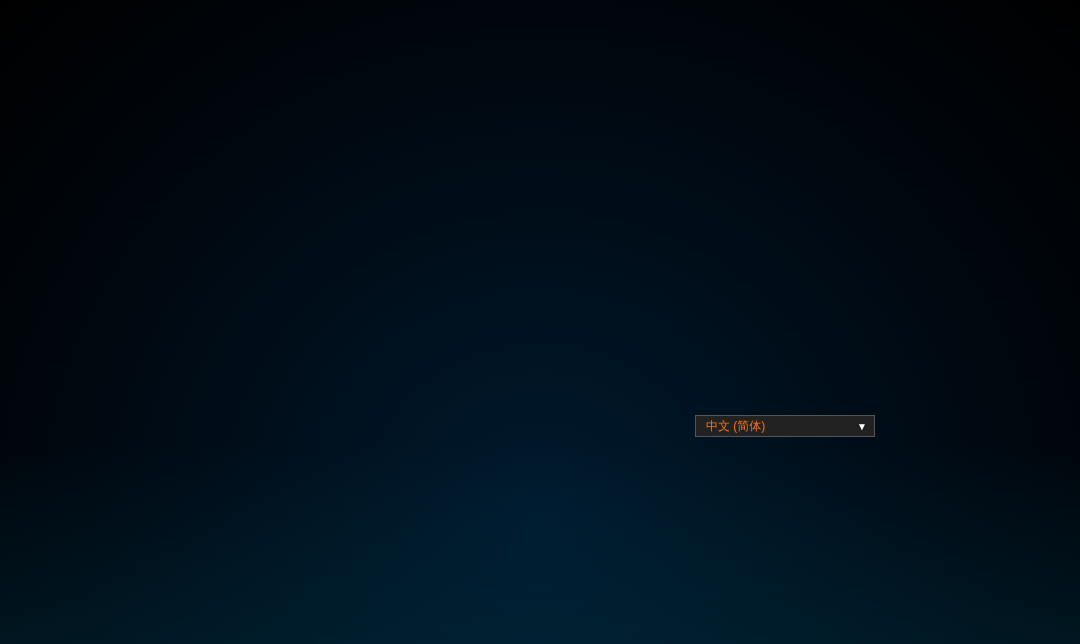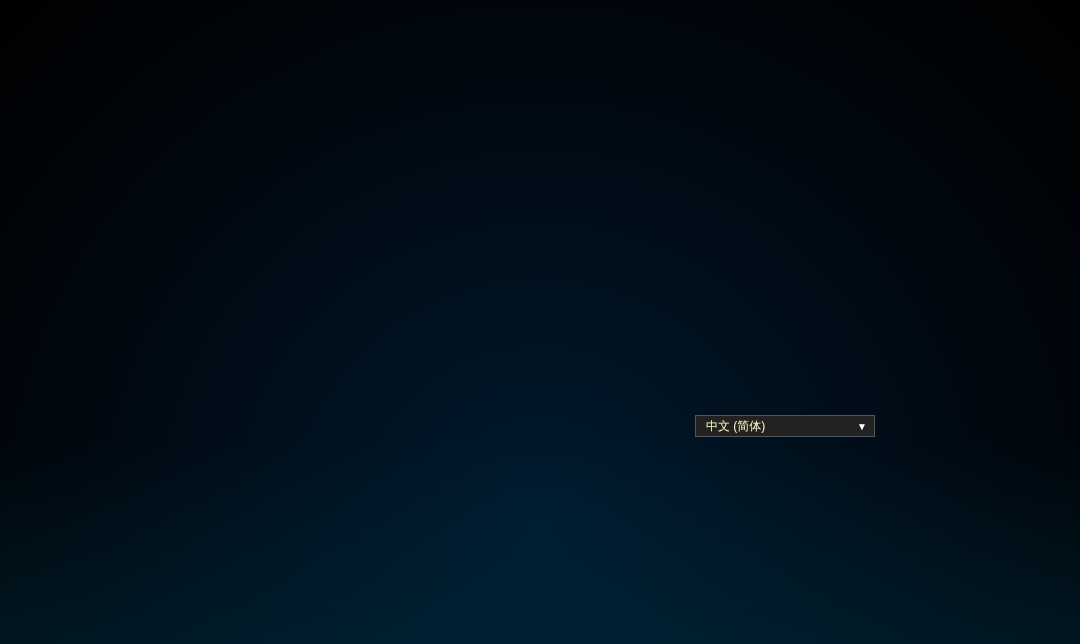--- a/index.html
+++ b/index.html
@@ -174,21 +174,21 @@
       border-bottom: 1px solid #444;
     }
     .dropdown-label {
       color: #fff;
       font-size: 13px;
       flex: 1;
     }
     .dropdown-select {
       background: #222;
       border: 1px solid #555;
-      color: #fef9c3;
+      color: #f97316;
       font-size: 12px;
       padding: 3px 24px 3px 10px;
       min-width: 180px;
       appearance: none;
       cursor: pointer;
       position: relative;
     }
     .dropdown-wrapper {
       position: relative;
       display: inline-block;

